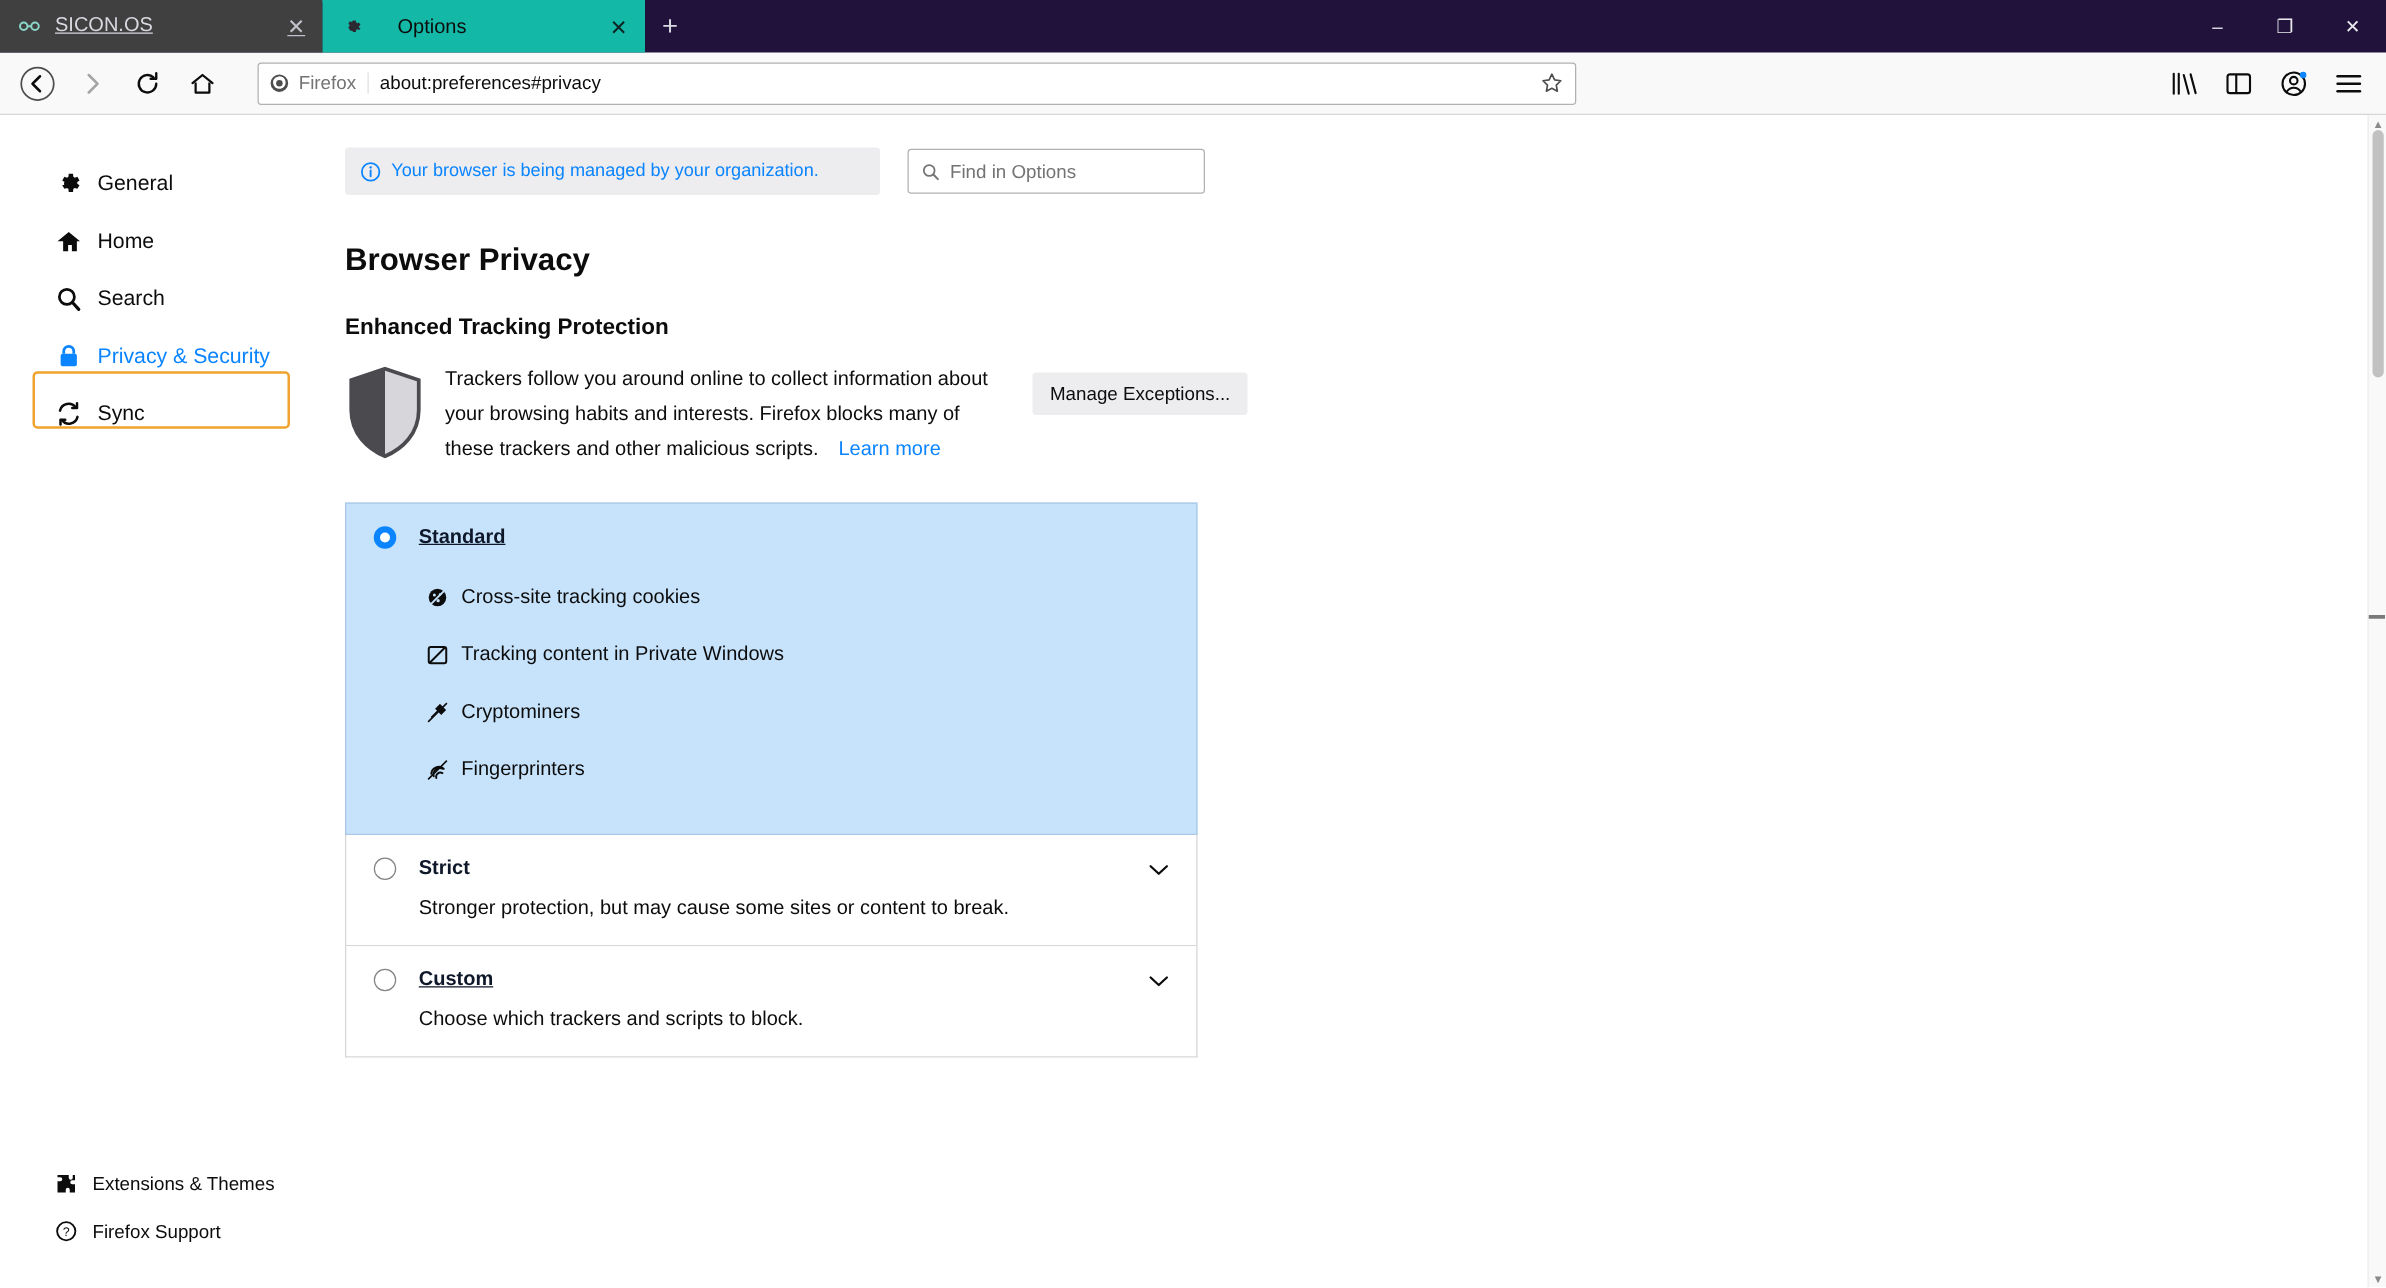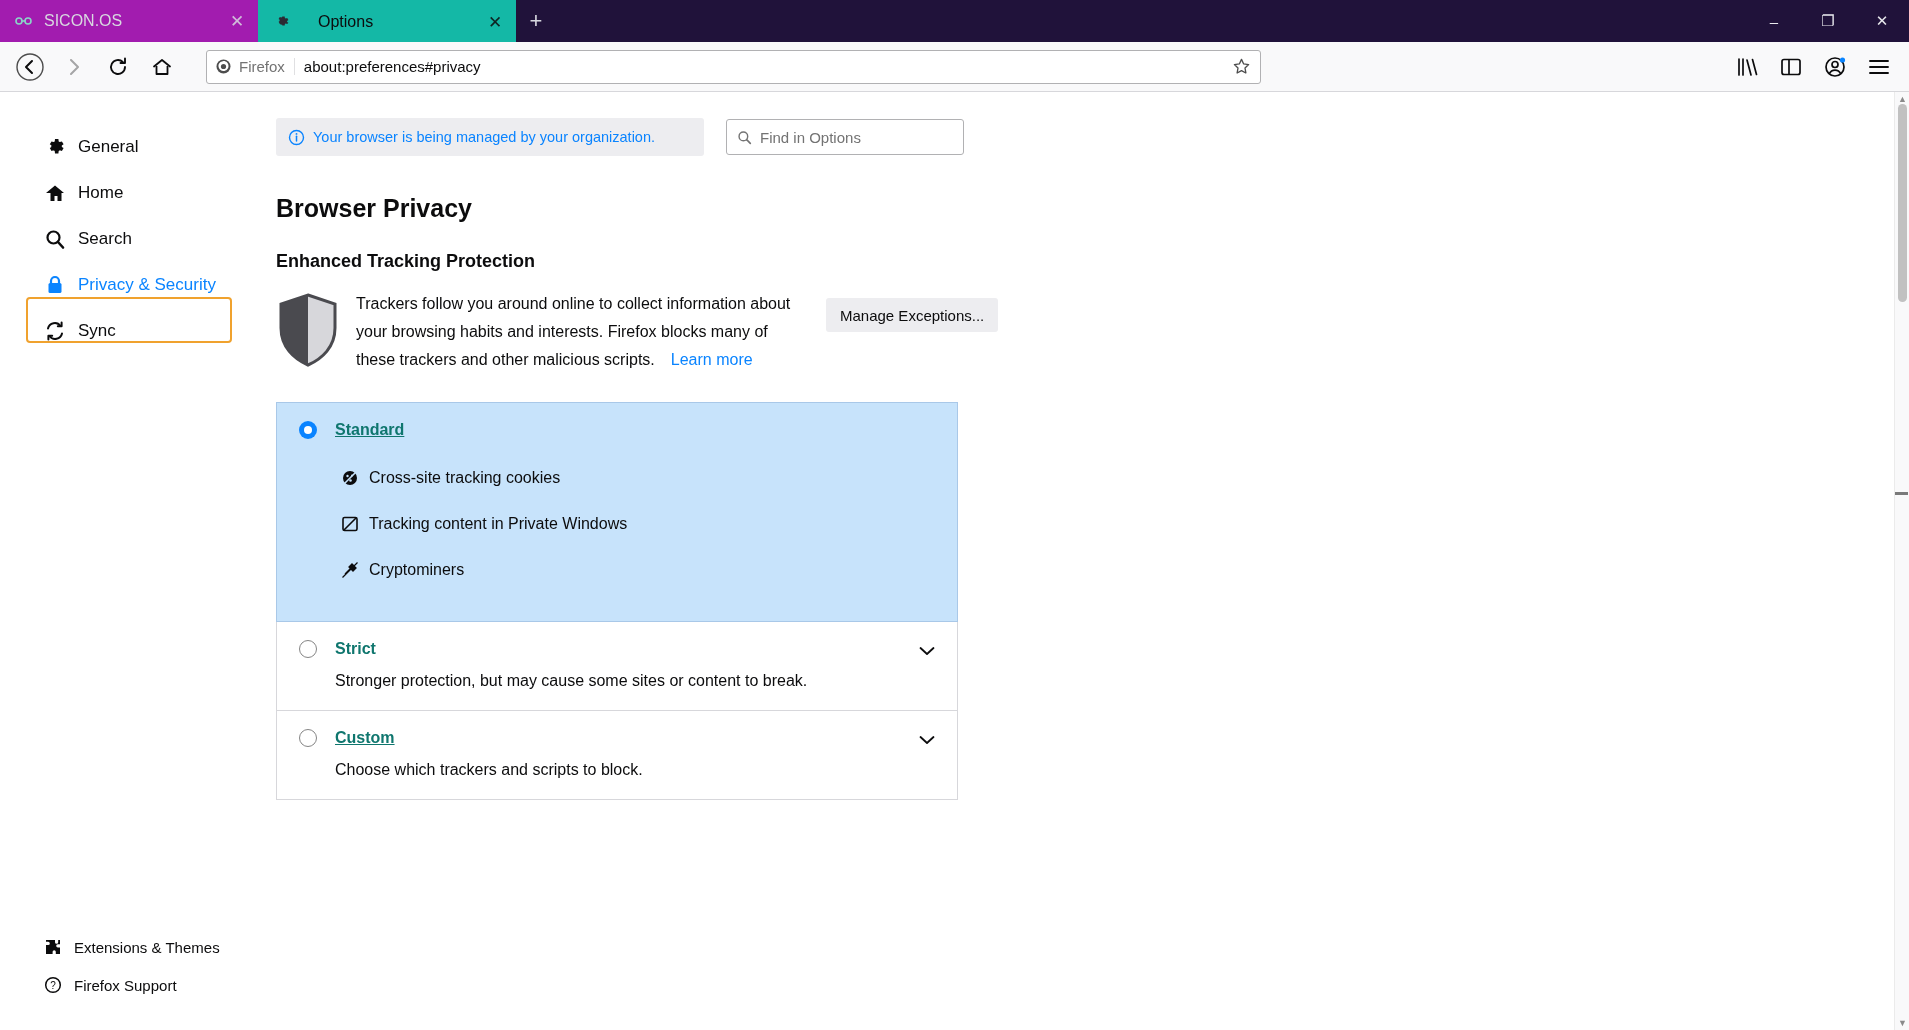--- a/index.html
+++ b/index.html
@@ -21,21 +21,21 @@
   .tab {
     height: 42px;
     width: 258px;
     display: flex;
     align-items: center;
     padding: 0 10px 0 14px;
     color: #d8d8e0;
     font-size: 16px;
     position: relative;
   }
-  .tab.inactive { background: #a21caf; }
+  .tab.inactive { background: #404040; text-decoration: underline; }
   .tab.active {
     background: #14b8a6;
     color: #0c0c0d;
     border-top: 2px solid #14b8a6;
     gap: 16px;
   }
   .tab .tab-ico { width: 20px; height: 20px; margin-right: 10px; flex: 0 0 20px;
     display:flex; align-items:center; justify-content:center; font-size: 15px;}
   .tab .tab-label {
     flex: 1 1 auto;
@@ -261,21 +261,21 @@
   .radio.on {
     border: none;
     background: #0a84ff;
   }
   .radio.on::after {
     content: "";
     position: absolute; left: 5px; top: 5px;
     width: 8px; height: 8px; border-radius: 50%;
     background: #fff;
   }
-  .card-title { font-size: 16px; font-weight: 700; color: #0f766e; }
+  .card-title { font-size: 16px; font-weight: 700; color: #0f172a; }
   .card-title u { text-decoration: underline; }
   .card-sub {
     font-size: 16px;
     color: #0c0c0d;
     margin: 14px 0 0 36px;
   }
   .tracker-list { margin: 16px 0 0 42px; }
   .tracker {
     display: flex; align-items: center;
     font-size: 16px;
@@ -568,20 +568,29 @@
           </div>
           <div class="tracker">
             <span class="tico">
               <svg width="18" height="18" viewBox="0 0 18 18">
                   <path d="M4 13 L13 4 M11 3 L15 7 L12 10 L8 6 Z" fill="#0c0c0d" stroke="#0c0c0d" stroke-width="1.3"></path>
                   <line x1="1.5" y1="16.5" x2="16.5" y2="1.5" stroke="#0c0c0d" stroke-width="1.3"></line>
                 </svg>
             </span>
             <span>Cryptominers</span>
           </div>
+          <div class="tracker">
+            <span class="tico">
+              <svg width="18" height="18" viewBox="0 0 18 18">
+                  <path d="M4 12a6 6 0 0110-4M6 14a5 5 0 017-6M8 15.5a3.5 3.5 0 015-4" fill="none" stroke="#0c0c0d" stroke-width="1.5" stroke-linecap="round"></path>
+                  <line x1="1.5" y1="16.5" x2="16.5" y2="1.5" stroke="#0c0c0d" stroke-width="1.3"></line>
+                </svg>
+            </span>
+            <span>Fingerprinters</span>
+          </div>
         </div>
       </div>
 
       <div class="card">
         <div class="card-head">
           <span class="radio"></span>
           <span class="card-title">Strict</span>
         </div>
         <div class="card-sub">Stronger protection, but may cause some sites or content to break.</div>
         <span class="chev">

